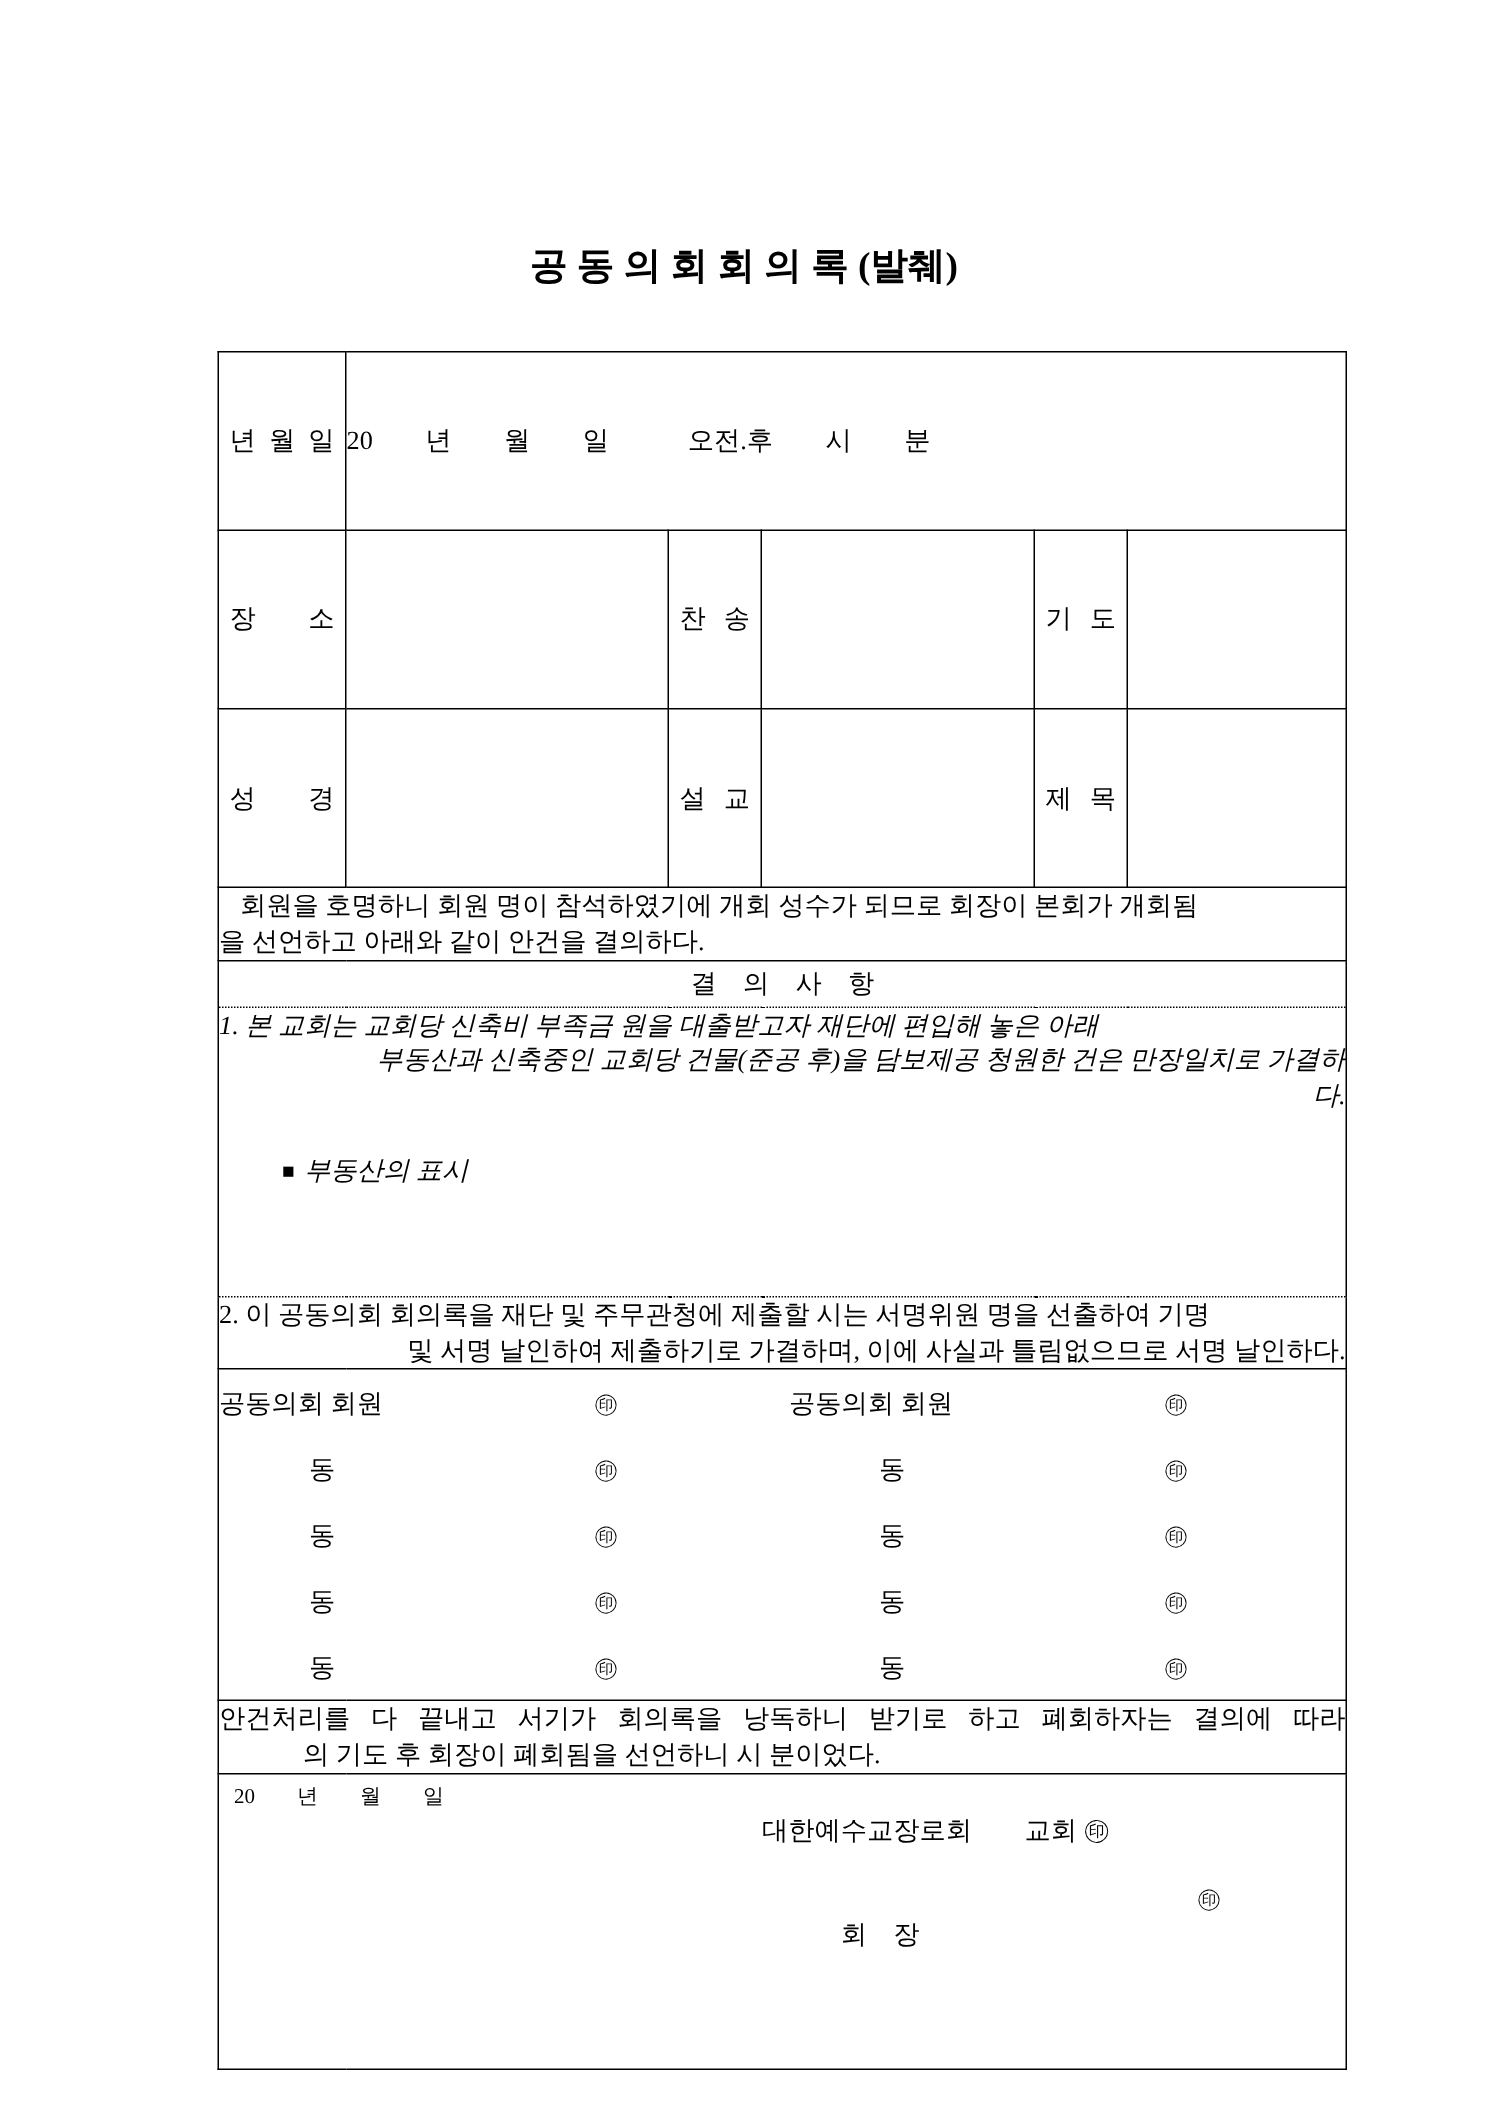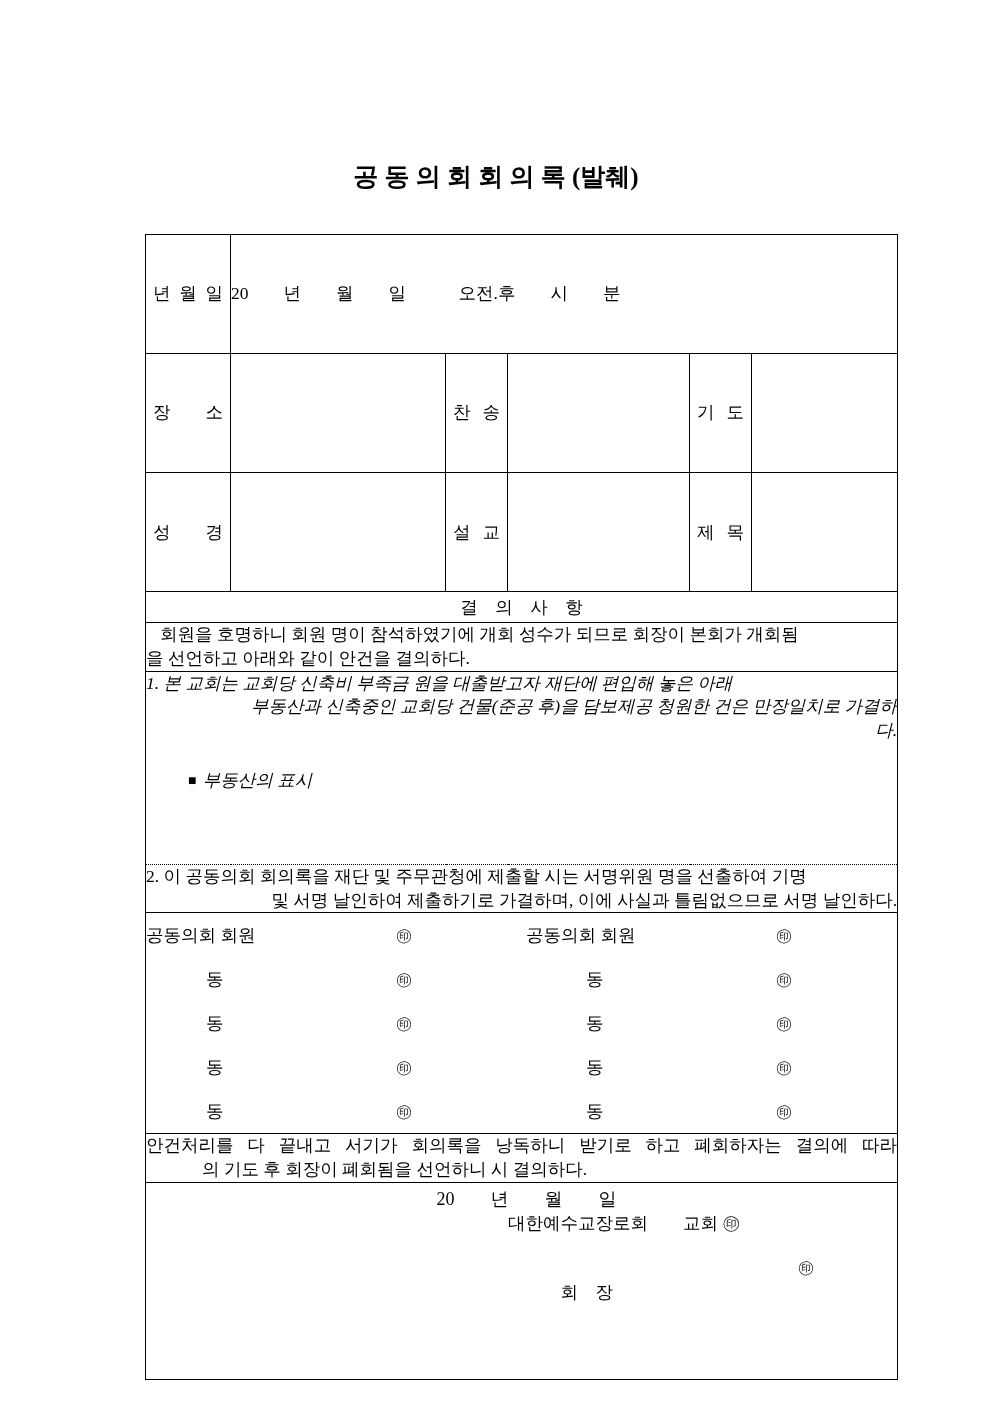--- a/index.html
+++ b/index.html
@@ -155,23 +155,23 @@
     font-size: 17.5px;
     line-height: 1.7;
     margin-top: 40px;
   }
   .closing-cell .l1 { display: block; text-align: justify; text-align-last: justify; }
   .closing-cell .l2 { display: block; padding-left: 56px; }
 
   
   .final-cell { padding: 26px 0 34px 0; height: 196px; vertical-align: top; }
   .final-date {
-    text-align: center;
-    white-space: pre;
-    font-size: 18px;
+    text-align: left;
+    white-space: pre;
+    font-size: 14px;
     padding-left: 10px;
   }
   .final-line {
     font-size: 17.5px;
     margin: 0 0 22px 0;
     padding-left: 362px;
     white-space: pre;
     position: relative;
   }
   .final-line .right-seal {
@@ -230,28 +230,28 @@
           <span class="lbl-spread">설 교</span>
         </td>
         <td class="fill"></td>
         <td class="lbl">
           <span class="lbl-spread">제  목</span>
         </td>
         <td class="fill"></td>
       </tr>
 
       <tr>
-        <td class="center-head no-bottom" colspan="6">결    의    사    항</td>
-      </tr>
-
-      <tr>
         <td class="para-cell" colspan="6">
           <p class="indent1">회원을 호명하니 회원    명이  참석하였기에 개회 성수가 되므로 회장이 본회가 개회됨</p>
           <p>을 선언하고 아래와 같이 안건을 결의하다.</p>
         </td>
+      </tr>
+
+      <tr>
+        <td class="center-head no-bottom" colspan="6">결    의    사    항</td>
       </tr>
 
       <tr>
         <td class="agenda dotted-top dotted-bottom" colspan="6">
           <span class="num-line"><span>1.</span> <span>본 교회는 교회당 신축비 부족금              원을 대출받고자 재단에 편입해 놓은 아래</span></span>
           <span class="cont-line">부동산과 신축중인 교회당 건물(준공 후)을 담보제공 청원한 건은 만장일치로 가결하</span>
           <span class="cont-line">다.</span>
           <span class="marker-line"><span class="sq">■</span> <span>부동산의 표시</span></span>
           <span style="display:block;height:72px"></span>
         </td>
@@ -305,21 +305,21 @@
                 <td class="sig-seal"><span class="seal">㊞</span></td>
               </tr>
             </tbody>
           </table>
         </td>
       </tr>
 
       <tr>
         <td class="closing-cell" colspan="6">
           <span class="l1">안건처리를 다 끝내고 서기가 회의록을 낭독하니 받기로 하고 폐회하자는 결의에 따라</span>
-          <span class="l2">의 기도 후 회장이 폐회됨을 선언하니   시    결의하다.</span>
+          <span class="l2">의 기도 후 회장이 폐회됨을 선언하니   시    분이었다.</span>
         </td>
       </tr>
 
       <tr>
         <td class="final-cell" colspan="6">
           <div class="final-date">20        년        월        일</div>
           <div class="final-line org">대한예수교장로회        교회 ㊞</div>
           <div class="final-line">
             <span>회    장</span>
             <span class="right-seal seal">㊞</span>

